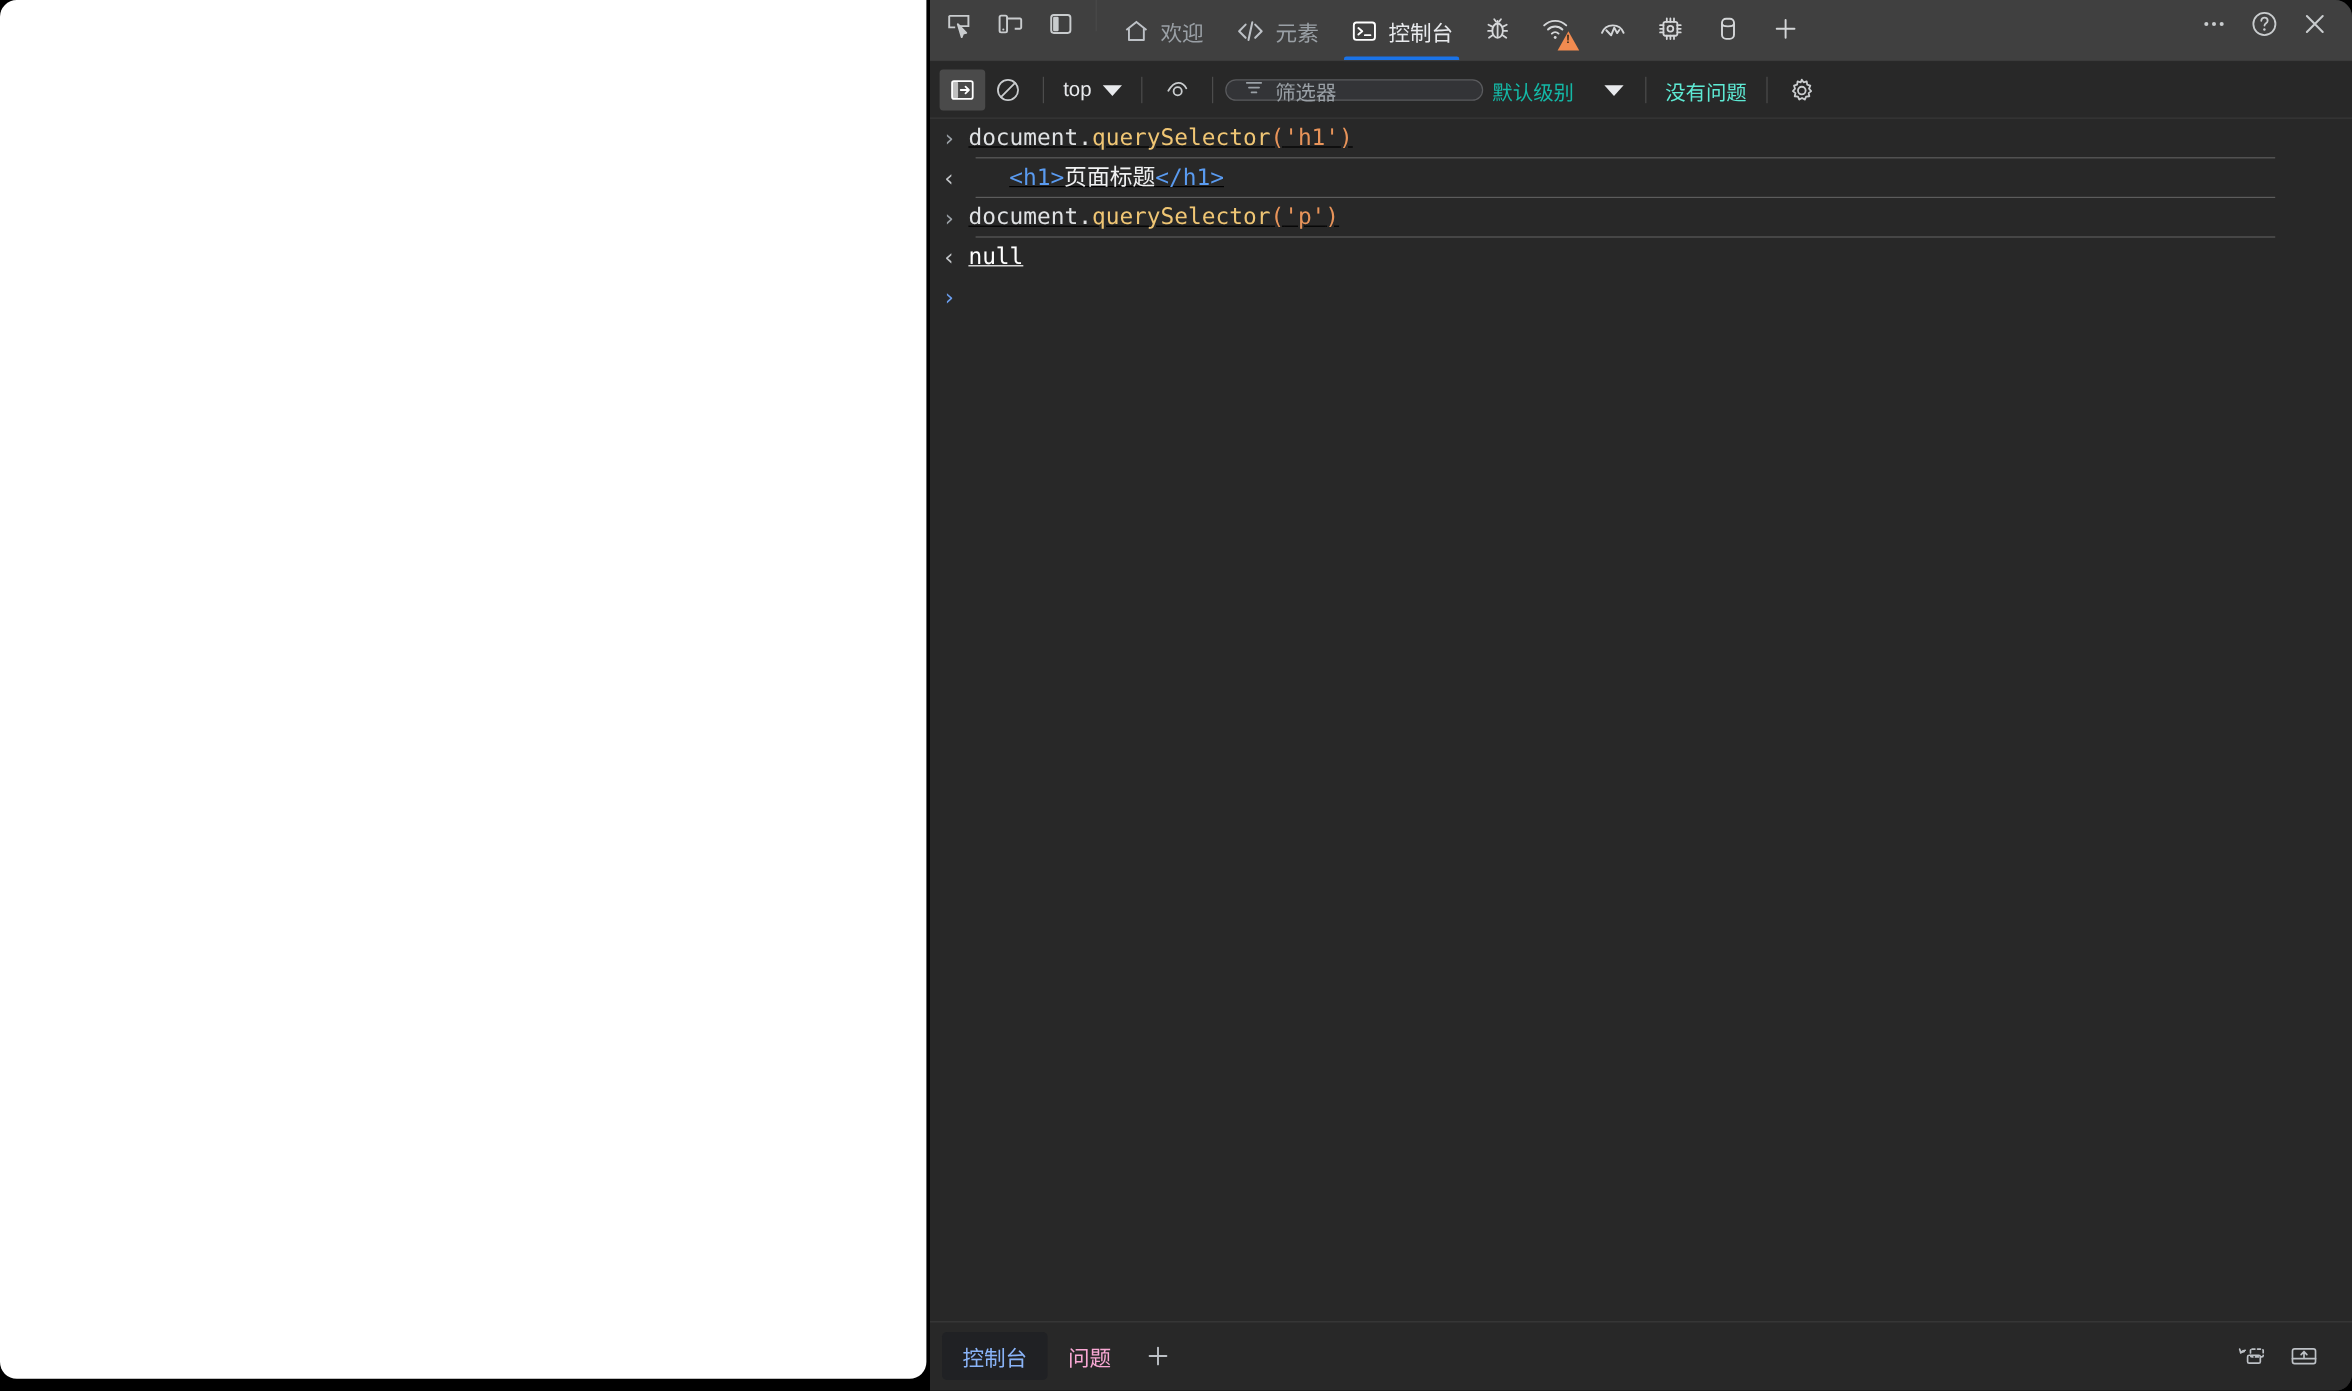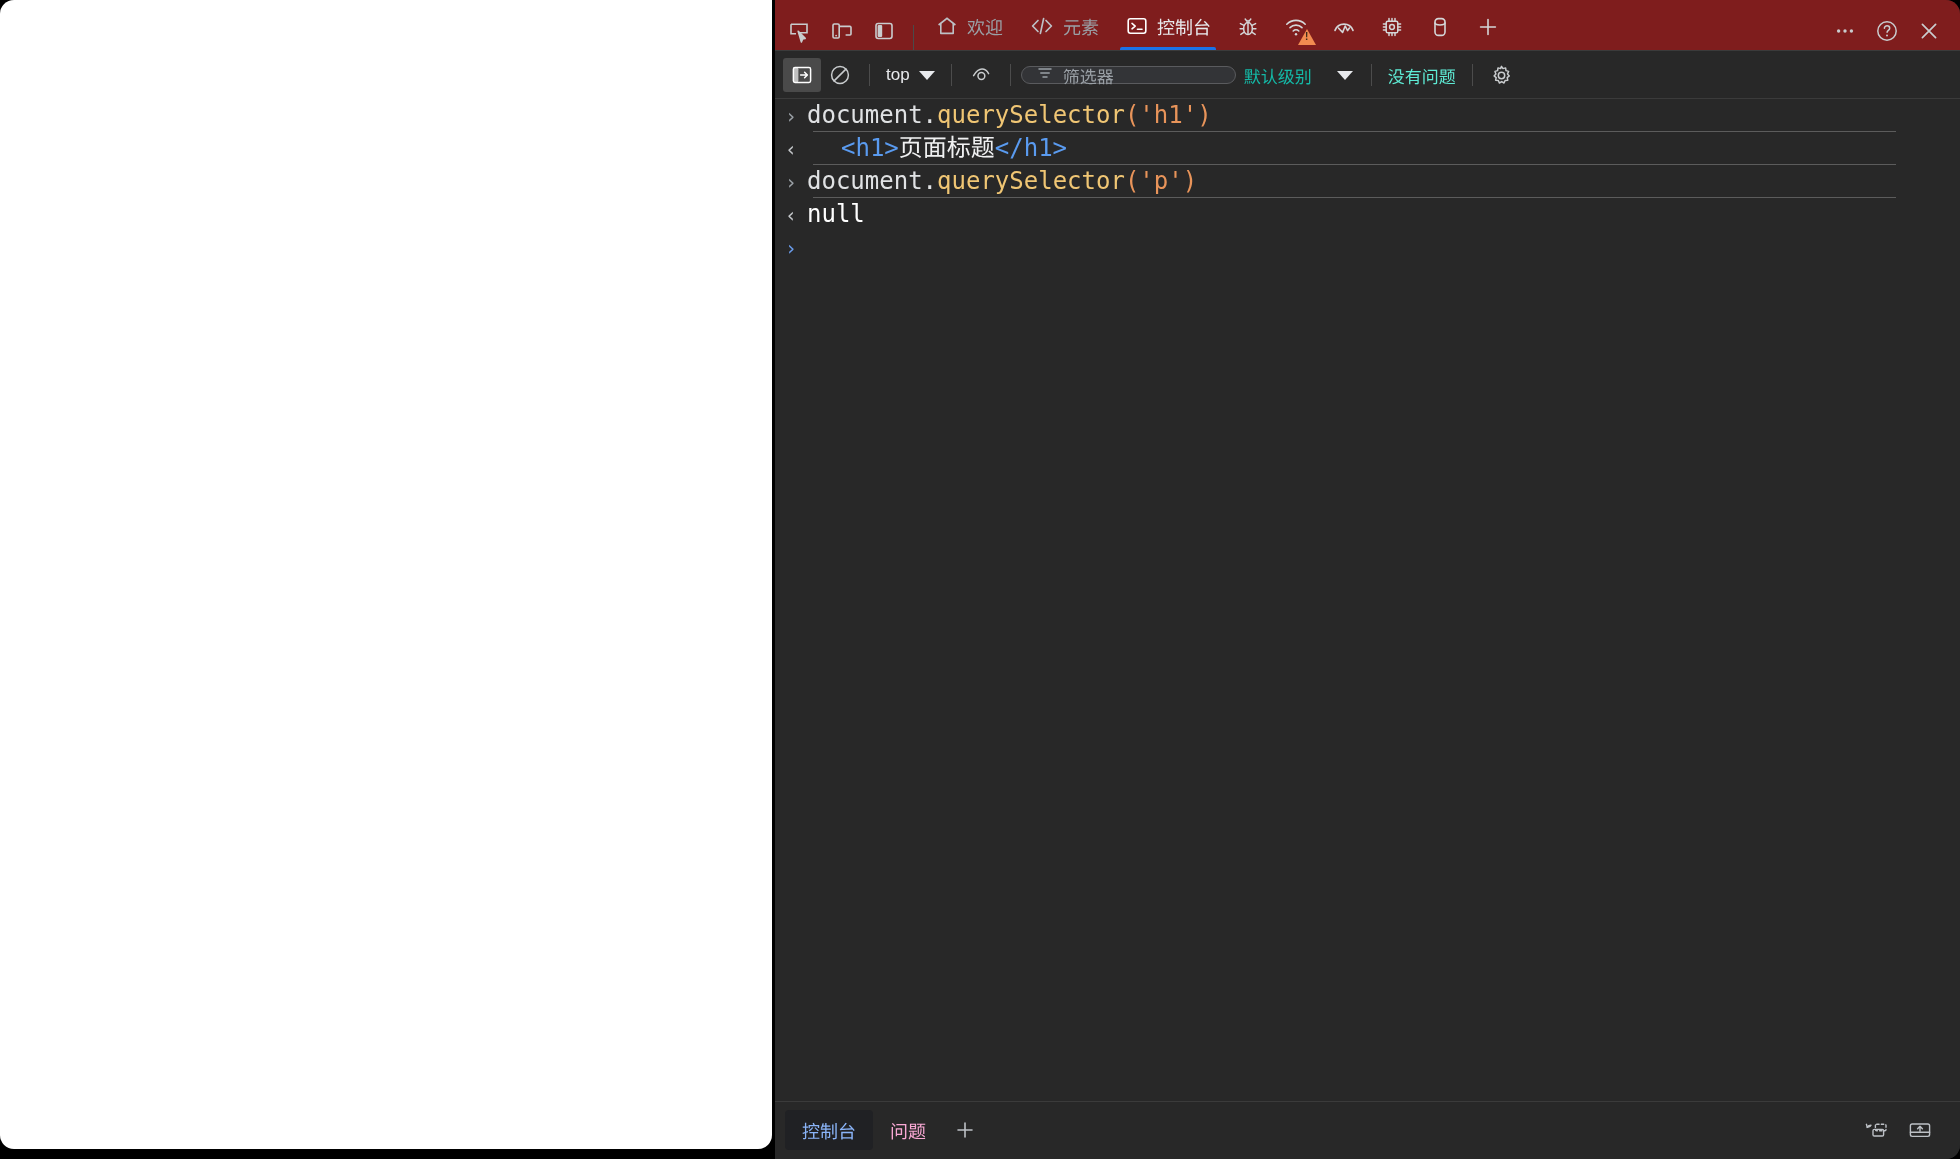--- a/index.html
+++ b/index.html
@@ -47,23 +47,23 @@
     border-bottom-right-radius: 14px;
     overflow: hidden;
     display: flex;
     flex-direction: column;
   }
 
   
   .tabstrip {
     position: relative;
     height: 51px;
-    background: #7f1d1d;
-    display: flex;
-    align-items: flex-end;
+    background: #404040;
+    display: flex;
+    align-items: flex-start;
     flex: 0 0 auto;
     padding-left: 4px;
     box-sizing: border-box;
   }
   .tabstrip::after {
     content: "";
     position: absolute;
     left: 0; right: 0; bottom: 0;
     height: 1px;
     background: #3b3b3b;
@@ -274,24 +274,25 @@
     min-width: 32px;
     display: flex;
     justify-content: center;
     align-items: flex-start;
     padding-top: 1px;
     font-size: 19px;
     line-height: 24px;
     user-select: none;
   }
   .console-row .content {
-    font-size: 24px;
+    font-size: 19px;
     line-height: 25px;
     white-space: pre;
     padding-right: 20px;
+    text-decoration: underline;
   }
   .row-sep {
     position: absolute;
     left: 38px;
     width: 1083px;
     bottom: 0;
     height: 1px;
     background: #5c5c5c;
   }
 

